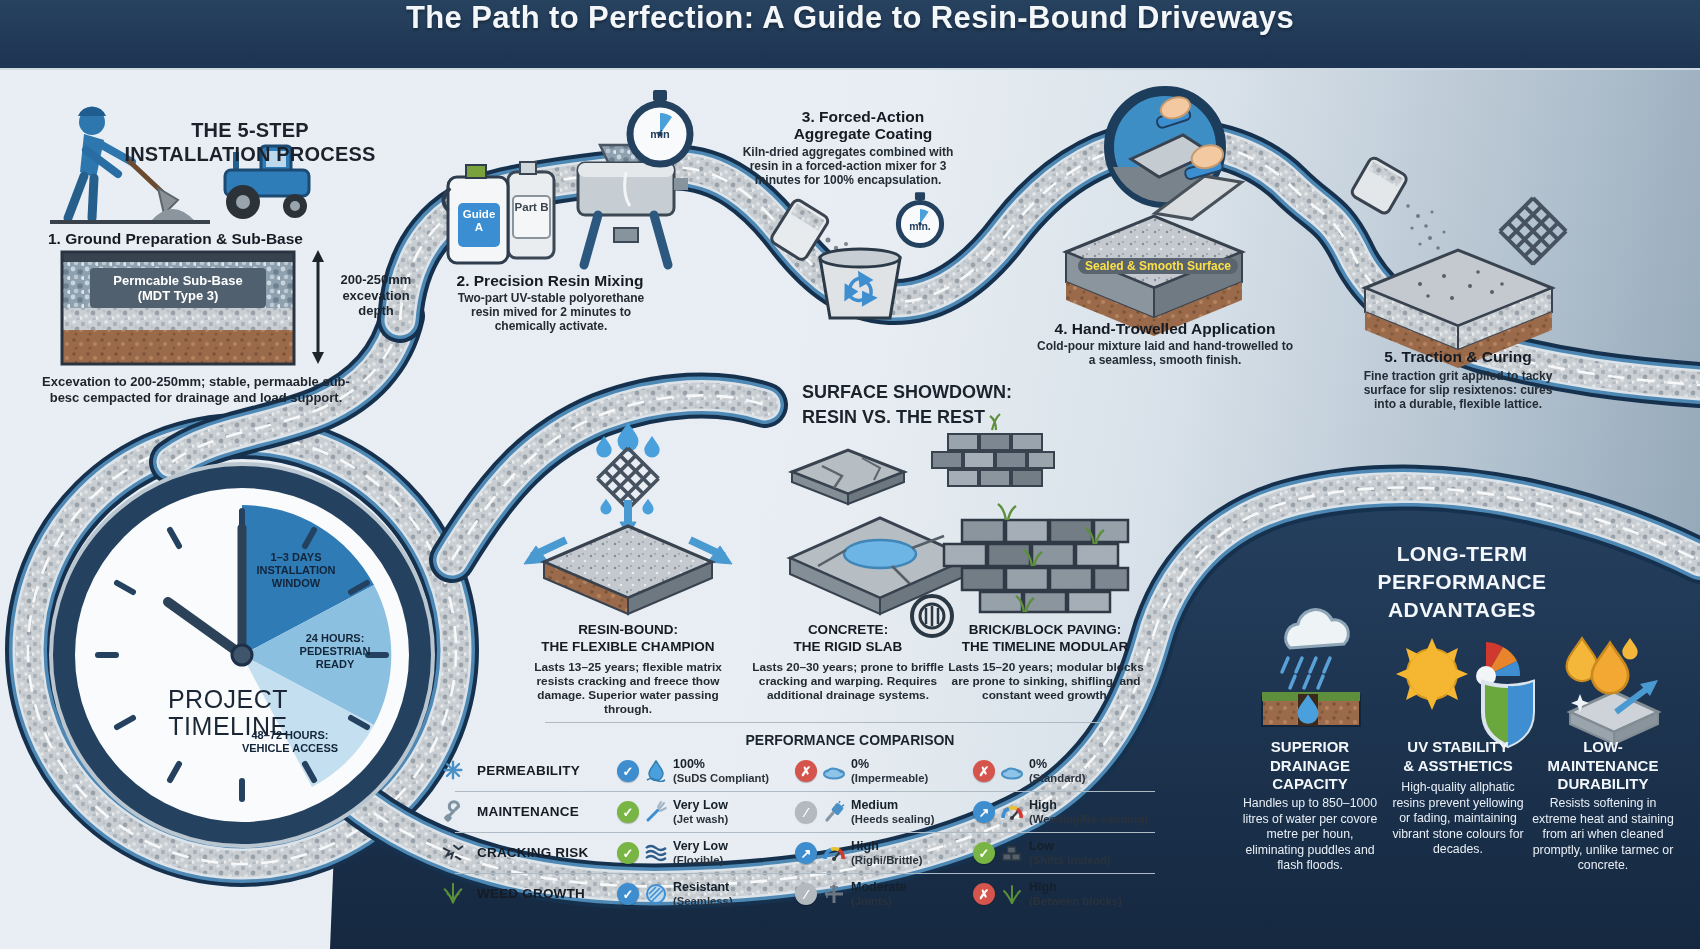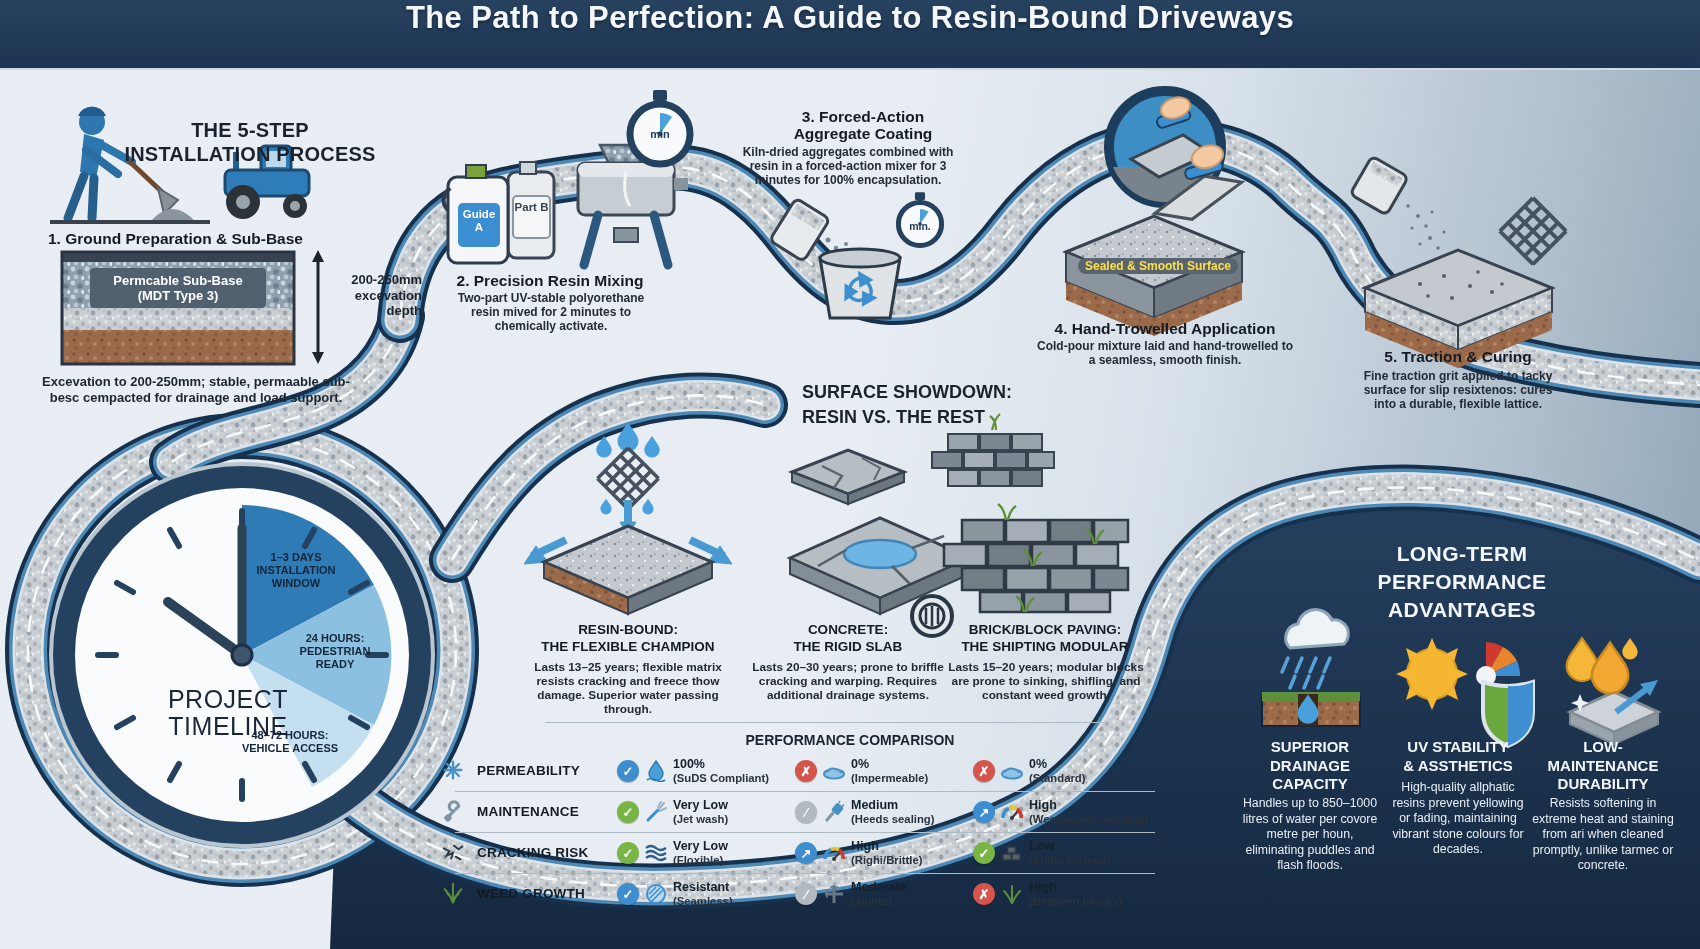--- a/index.html
+++ b/index.html
@@ -438,21 +438,21 @@
   <div class="ab c h2" style="left:110px;top:118px;width:280px">
     <div>THE 5-STEP</div>
     <div>INSTALLATION PROCESS</div>
   </div>
 
   <div class="ab t1" style="left:48px;top:230px">1. Ground Preparation &amp; Sub-Base</div>
   <div class="ab lblbox" style="left:90px;top:268px;width:176px;height:40px;font-size:13px;line-height:15px">
     <div>Permcable Sub-Base</div>
     <div>(MDT Type 3)</div>
   </div>
-  <div class="ab cap" style="left:330px;top:272px;width:92px;text-align:right">200-250mm excevation depth</div>
+  <div class="ab cap" style="left:330px;top:272px;width:92px;text-align:center">200-250mm excevation depth</div>
   <div class="ab c cap" style="left:40px;top:374px;width:312px">Excevation to 200-250mm; stable, permaable sub-besc cempacted for drainage and load support.</div>
 
   <div class="ab c" style="left:458px;top:208px;width:42px;color:#fff;font-size:11.5px;font-weight:700;line-height:13px">Guide A</div>
   <div class="ab c" style="left:513px;top:201px;width:37px;color:#3a444e;font-size:11.5px;font-weight:700;line-height:13px">Part B</div>
   <div class="ab c t1" style="left:450px;top:272px;width:200px">2. Precision Resin Mixing</div>
   <div class="ab c d1" style="left:455px;top:292px;width:192px">Two-part UV-stable polyorethane resin mived for 2 minutes to chemically activate.</div>
 
   <div class="ab c t1" style="left:778px;top:108px;width:170px;line-height:17px">
     <div>3. Forced-Action</div>
     <div>Aggregate Coating</div>
@@ -488,21 +488,21 @@
   <div class="ab c sdd" style="left:520px;top:660px;width:216px">Lasts 13–25 years; flexible matrix resists cracking and freece thow damage. Superior water passing through.</div>
 
   <div class="ab c sdt" style="left:748px;top:622px;width:200px">
     <div>CONCRETE:</div>
     <div>THE RIGID SLAB</div>
   </div>
   <div class="ab c sdd" style="left:746px;top:660px;width:204px">Lasts 20–30 years; prone to briffle cracking and warping. Requires additional drainage systems.</div>
 
   <div class="ab c sdt" style="left:938px;top:622px;width:214px">
     <div>BRICK/BLOCK PAVING:</div>
-    <div>THE SHIPTING MODULAR</div>
+    <div>THE TIMELINE MODULAR</div>
   </div>
   <div class="ab c sdd" style="left:940px;top:660px;width:212px">Lasts 15–20 years; modular blocks are prone to sinking, shifling, and constant weed growth.</div>
 
   <div class="divider" style="left:545px;top:722px;width:560px"></div>
   <div class="ab c" style="left:700px;top:732px;width:300px;font-size:14px;font-weight:800;color:#1b242e">PERFORMANCE COMPARISON</div>
 
   <div class="row" style="top:752px">
     <span class="ab mini" style="left:6px;top:6px">
       <svg width="26" height="26" viewBox="0 0 26 26">
           <g stroke="#4a90c4" stroke-width="2.6" stroke-linecap="round" fill="none">

